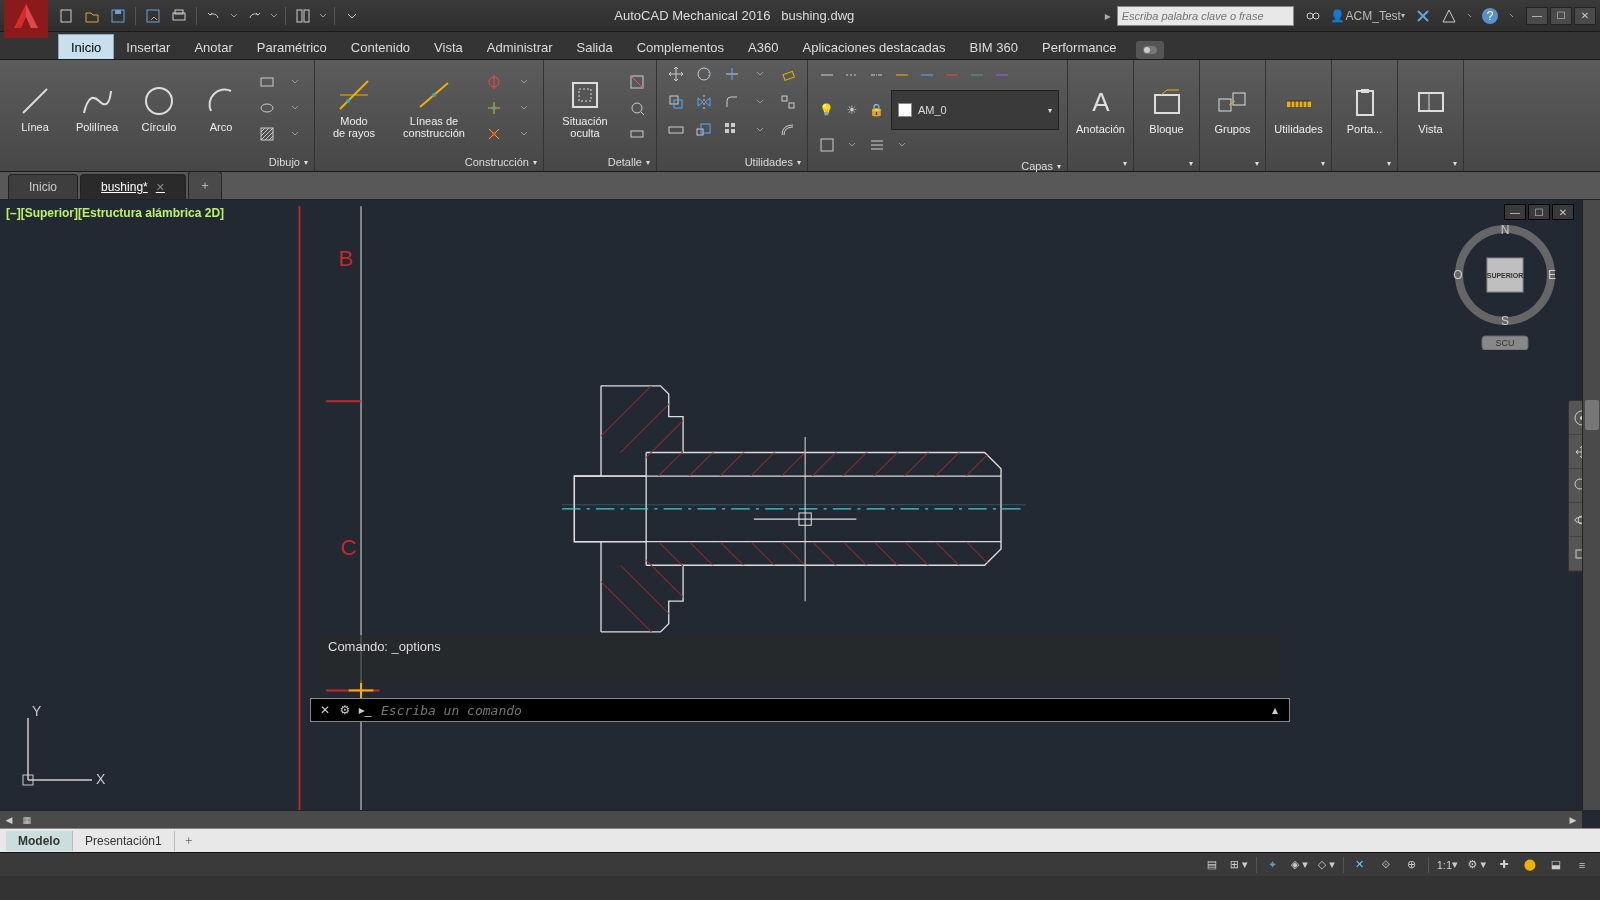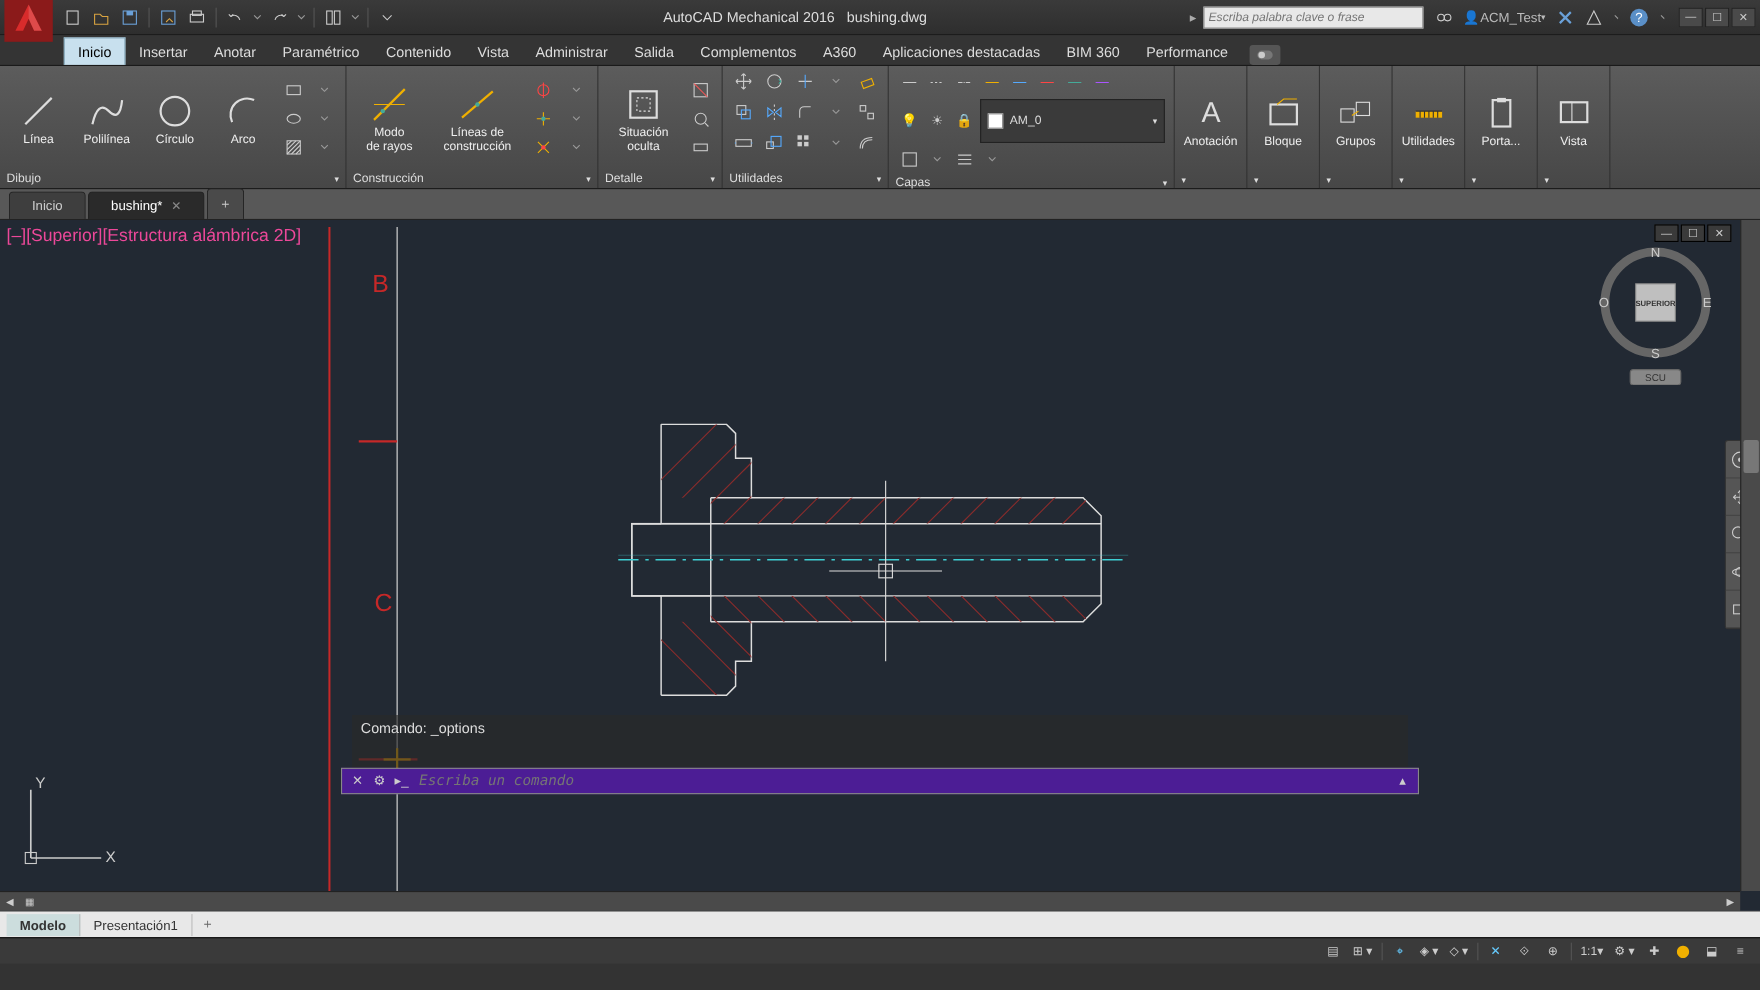--- a/index.html
+++ b/index.html
@@ -6,79 +6,79 @@
 body { background: #333; color: #ccc; font-size: 12px; overflow: hidden; width: 1600px; height: 900px; }
 
 
 .titlebar { height: 32px; background: linear-gradient(#3a3a3a,#2e2e2e); display: flex; align-items: center; padding: 0 4px; border-bottom: 1px solid #1a1a1a; }
 .app-logo { width: 44px; height: 44px; background: #8b1a1a; display:flex; align-items:center; justify-content:center; position:relative; margin-right:6px;}
 .app-logo svg { width:30px; height:30px; }
 .qat { display: flex; align-items: center; gap: 2px; }
 .qat .ico { width: 24px; height: 24px; display:flex; align-items:center; justify-content:center; cursor:pointer; border-radius:2px;}
 .qat .sep { width:1px; height:18px; background:#555; margin:0 3px; }
 .titlebar .title-text { flex:0 0 auto; margin-left:auto; margin-right:auto; color:#ddd; font-size:13px; }
-.titlebar .search-box { width:200px; height:20px; background:#e8e8e8; border:1px solid #888; padding:0 4px; font-style:italic; color:#777; font-size:11px; }
+.titlebar .search-box { width:177px; height:20px; background:#e8e8e8; border:1px solid #888; padding:0 4px; font-style:italic; color:#777; font-size:11px; }
 .titlebar .right-icons { display:flex; align-items:center; gap:4px; margin-left:8px; }
 .titlebar .right-icons .ico, .titlebar .right-icons .usr { height:24px; display:flex; align-items:center; justify-content:center; padding:0 3px; cursor:pointer;}
 .titlebar .usr { color:#bbb; font-size:12px; }
 .win-controls { display:flex; gap:2px; margin-left:10px; }
 .win-controls div { width:22px; height:18px; background:#4a4a4a; border:1px solid #222; display:flex; align-items:center;justify-content:center; cursor:pointer; font-size:10px;}
 
 
 .menubar { height: 28px; background:#343434; display:flex; align-items:flex-end; border-bottom:1px solid #1a1a1a; padding-left:58px;}
 .menubar .mtab { padding: 5px 12px 4px; color:#ddd; font-size:13px; cursor:pointer; }
 .menubar .mtab.active { background:#c8e0ee; color:#000; border:1px solid #8ab; border-bottom:none; }
 .menubar .appswitch { margin-left:8px; width:28px; height:18px; background:#555; border-radius:3px; display:flex; align-items:center; justify-content:center; cursor:pointer;}
 
 
 .ribbon { height: 112px; background: linear-gradient(#5c5c5c,#474747); display:flex; border-bottom:1px solid #1a1a1a; }
 .panel { border-right:1px solid #333; display:flex; flex-direction:column; padding:2px 6px 0; }
 .panel-body { flex:1; display:flex; align-items:center; gap:4px; }
-.panel-title { text-align:center; color:#ddd; font-size:11px; padding:2px 0 3px; cursor:pointer; display:flex; justify-content:space-between; align-items:center; gap:4px;}
+.panel-title { text-align:center; color:#ddd; font-size:11px; padding:2px 0 3px; cursor:pointer; display:flex; justify-content:flex-end; align-items:center; gap:4px;}
 .panel-title .dd { font-size:8px; }
 .bigbtn { display:flex; flex-direction:column; align-items:center; justify-content:center; width:58px; height:80px; cursor:pointer; color:#eee; font-size:11px; text-align:center; gap:2px; border-radius:2px;}
 .bigbtn .glyph { width:36px; height:36px; display:flex; align-items:center; justify-content:center; }
 .smallgrid { display:grid; grid-template-columns:repeat(2,26px); grid-auto-rows:24px; gap:2px; }
 .smallgrid .c, .smallrow .c, .modcol .c { width:26px; height:24px; display:flex; align-items:center; justify-content:center; cursor:pointer; border-radius:2px;}
 .smallrow { display:flex; flex-direction:column; gap:2px; }
 .modcol { display:flex; gap:2px; }
 .layers-body { display:flex; flex-direction:column; gap:4px; padding:2px; }
 .layers-row { display:flex; align-items:center; gap:3px; }
 .layers-row .c { width:22px; height:22px; display:flex; align-items:center;justify-content:center;cursor:pointer;}
 .layer-select { flex:1; height:40px; background:#3a3a3a; border:1px solid #222; color:#ddd; display:flex; align-items:center; padding:0 6px; font-size:11px; gap:6px;}
 .layer-select .sw { width:14px; height:14px; border:1px solid #888; background:#fff; }
 .thin-panel { width:66px; }
 .thin-panel .panel-body { justify-content:center; flex-direction:column; }
 
 
 .ftabs { height:28px; background:#585858; display:flex; align-items:flex-end; padding-left:8px; border-bottom:1px solid #222;}
 .ftab { padding:5px 20px; background:#3e3e3e; color:#ccc; border:1px solid #222; border-bottom:none; margin-right:2px; border-radius:4px 4px 0 0; cursor:pointer; font-size:12px; display:flex; align-items:center; gap:8px;}
-.ftab.active { background:#2a2a2a; color:#fff; }
+.ftab.active { background:#2a2a2a; color:#fff;text-decoration:underline; }
 .ftab .cx { color:#888; font-size:11px; }
 .ftab.add { padding:5px 10px; background:#4a4a4a; }
 
 
 .workspace { position:relative; height: calc(900px - 32px - 28px - 112px - 28px - 24px - 24px - 24px); background:#222933; }
 .canvas { position:absolute; inset:0; }
-.viewlabel { position:absolute; top:6px; left:6px; color:#ec4899; font-size:16px; }
+.viewlabel { position:absolute; top:6px; left:6px; color:#bef264; font-size:12px;font-weight:bold; }
 .navcube { position:absolute; top:20px; right:40px; width:110px; height:130px; }
 .sidetools { position:absolute; right:4px; top:200px; width:28px; background:#555; border:1px solid #333; border-radius:3px; display:flex; flex-direction:column; }
 .sidetools div { height:34px; display:flex; align-items:center;justify-content:center; cursor:pointer; border-bottom:1px solid #444;}
 .ucs-ico { position:absolute; left:10px; bottom:30px; }
 .scroll-v { position:absolute; right:0; top:0; bottom:18px; width:18px; background:#4a4a4a; border-left:1px solid #222;}
 .scroll-v .thumb { position:absolute; top:200px; width:14px; left:2px; height:30px; background:#777; border-radius:2px;}
 .scroll-h { position:absolute; left:0; right:18px; bottom:0; height:18px; background:#4a4a4a; border-top:1px solid #222; display:flex; align-items:center;}
 .scroll-h .arrow { width:18px; height:18px; display:flex; align-items:center;justify-content:center; cursor:pointer; font-size:9px; color:#ccc;}
 .scroll-h .track { flex:1; position:relative; }
 .viewctrl { position:absolute; top:4px; right:26px; display:flex; gap:2px;}
 .viewctrl div{ width:22px; height:16px; background:#3a3a3a; border:1px solid #000; display:flex; align-items:center;justify-content:center; cursor:pointer; font-size:10px;}
 
 
 .cmd-hist { height:48px; background:rgba(42,42,42,0.65); padding:3px 8px; font-family:Consolas,monospace; font-size:13px; color:#ddd; line-height:18px; margin:0 320px 0 320px; position:relative; top:-72px;}
-.cmd-line { height:24px; background:#4c1d95; display:flex; align-items:center; padding:0 4px; margin:0 310px 0 310px; border:1px solid #888; position:relative; top:-72px;}
+.cmd-line { height:24px; background:#000000; display:flex; align-items:center; padding:0 4px; margin:15px 310px 0 310px; border:1px solid #888; position:relative; top:-72px;}
 .cmd-line .ci { width:20px; height:20px; display:flex; align-items:center;justify-content:center; cursor:pointer;}
 .cmd-line input { flex:1; border:none; background:transparent; font-style:italic; color:#888; font-family:Consolas,monospace; font-size:13px; outline:none; padding:0 6px;}
 
 
 .modeltabs { height:24px; background:#e8e8e8; display:flex; align-items:center; padding-left:6px; border-top:1px solid #888;}
 .modeltabs .mt { padding:3px 12px; font-size:12px; color:#333; cursor:pointer; border-right:1px solid #bbb;}
 .modeltabs .mt.active { background:#cdd; font-weight:bold; }
 .modeltabs .add { padding:3px 8px; cursor:pointer; color:#666; }
 
 

